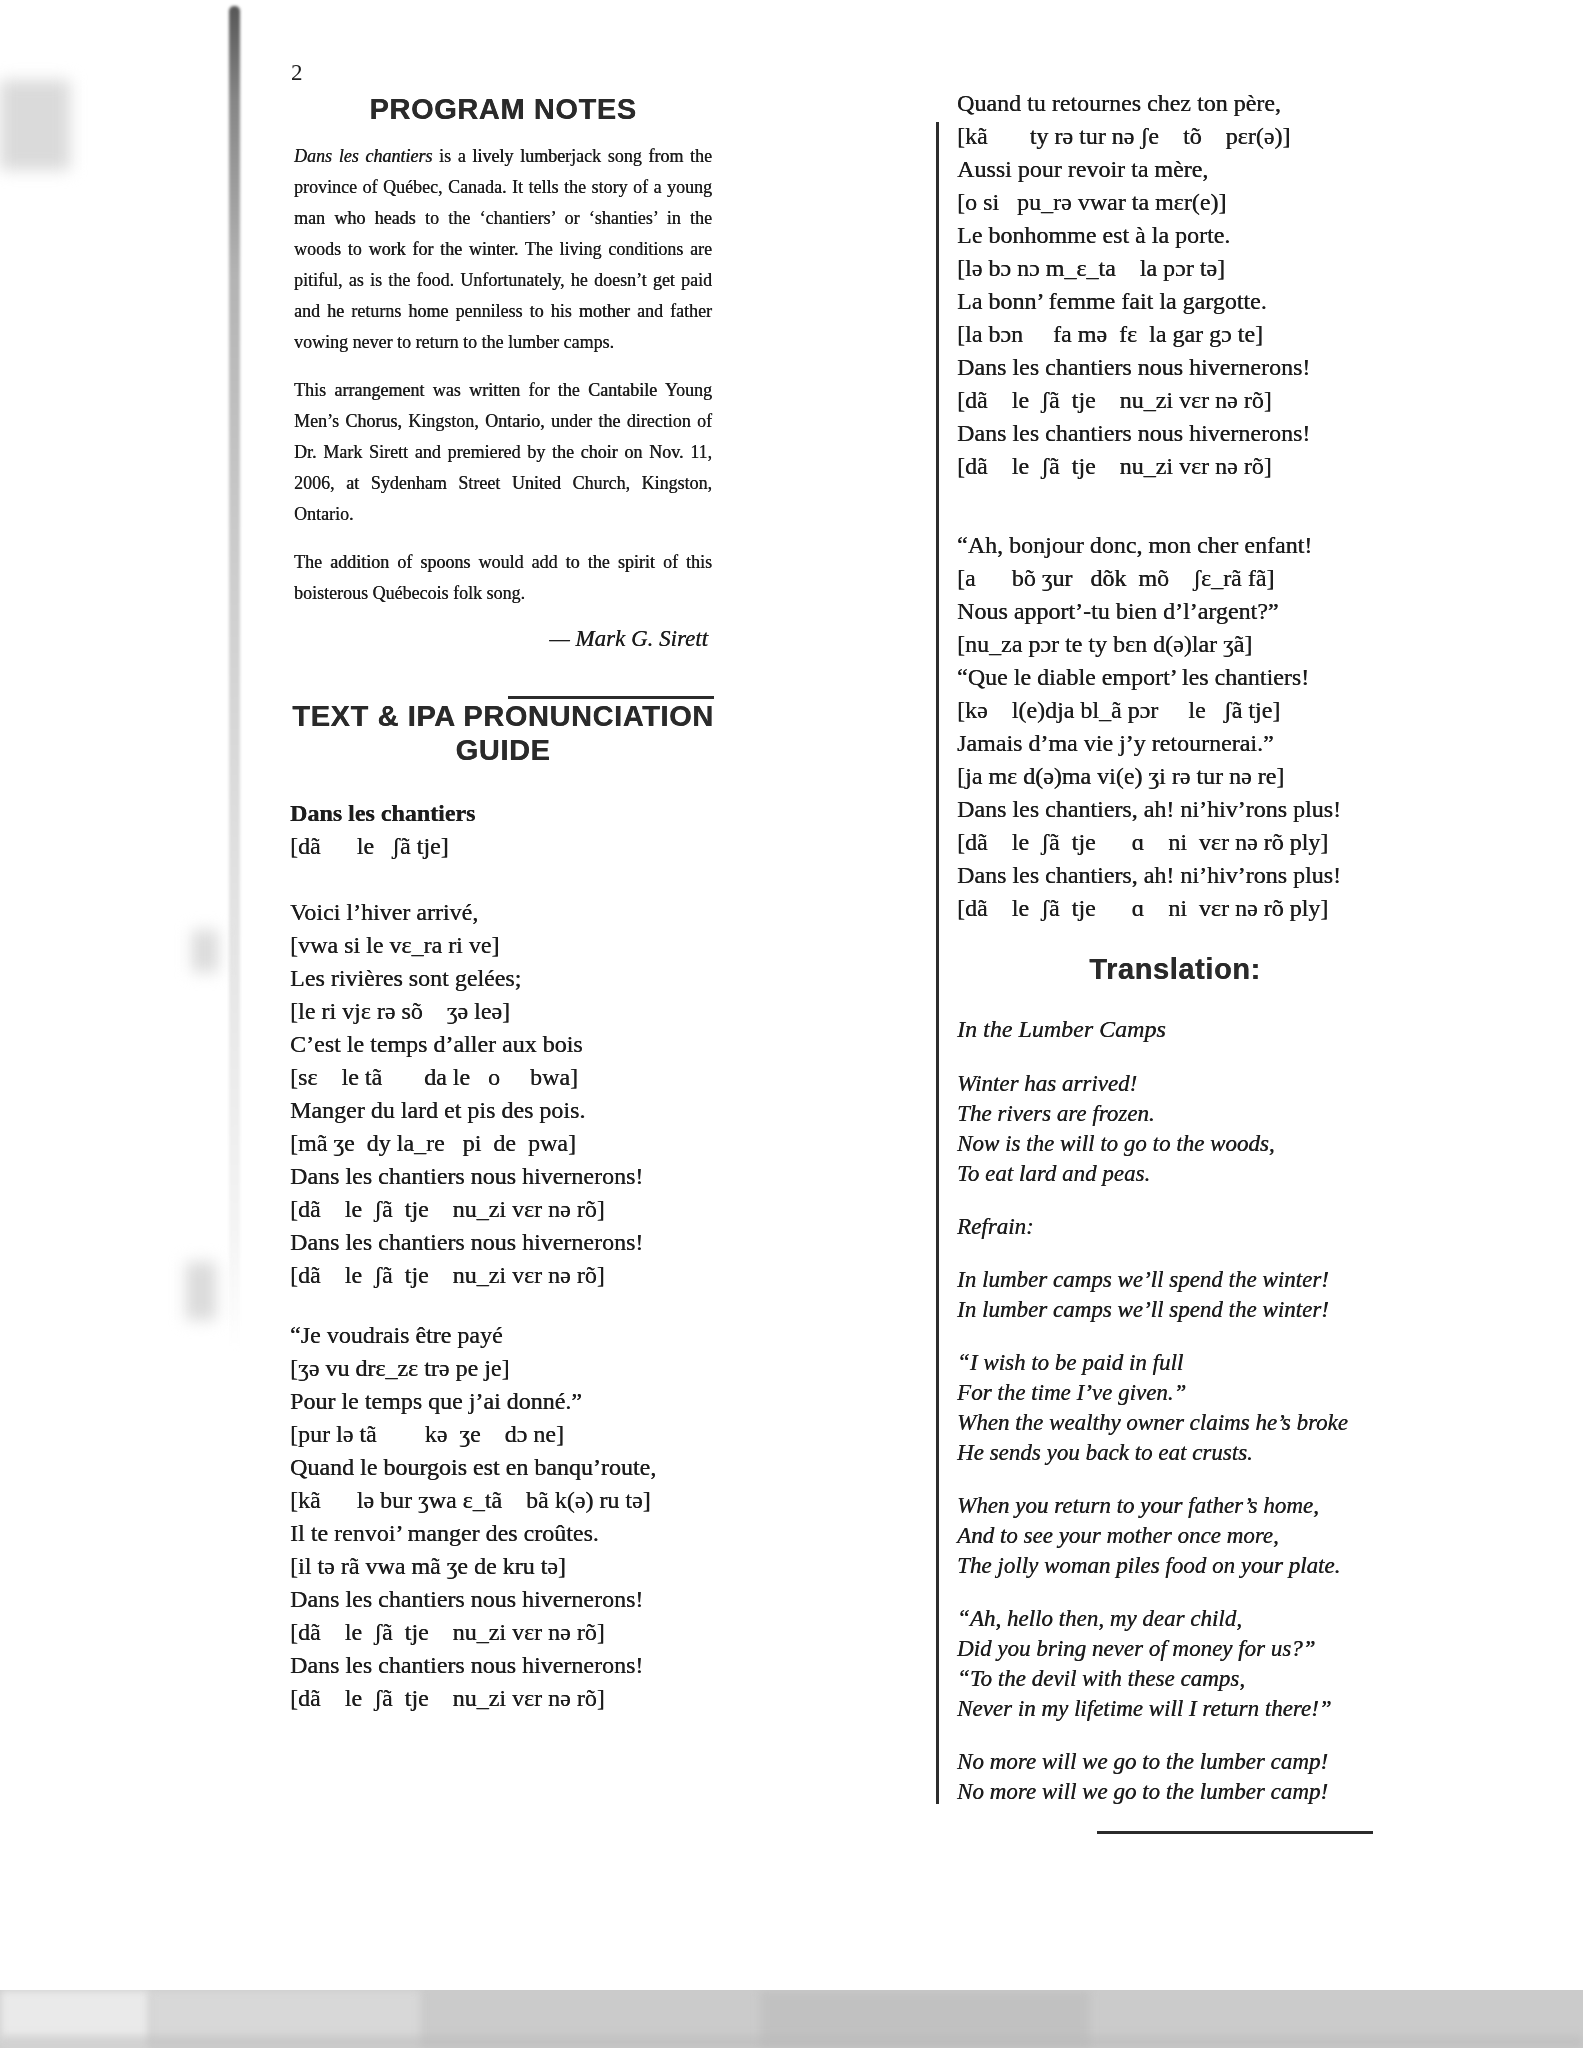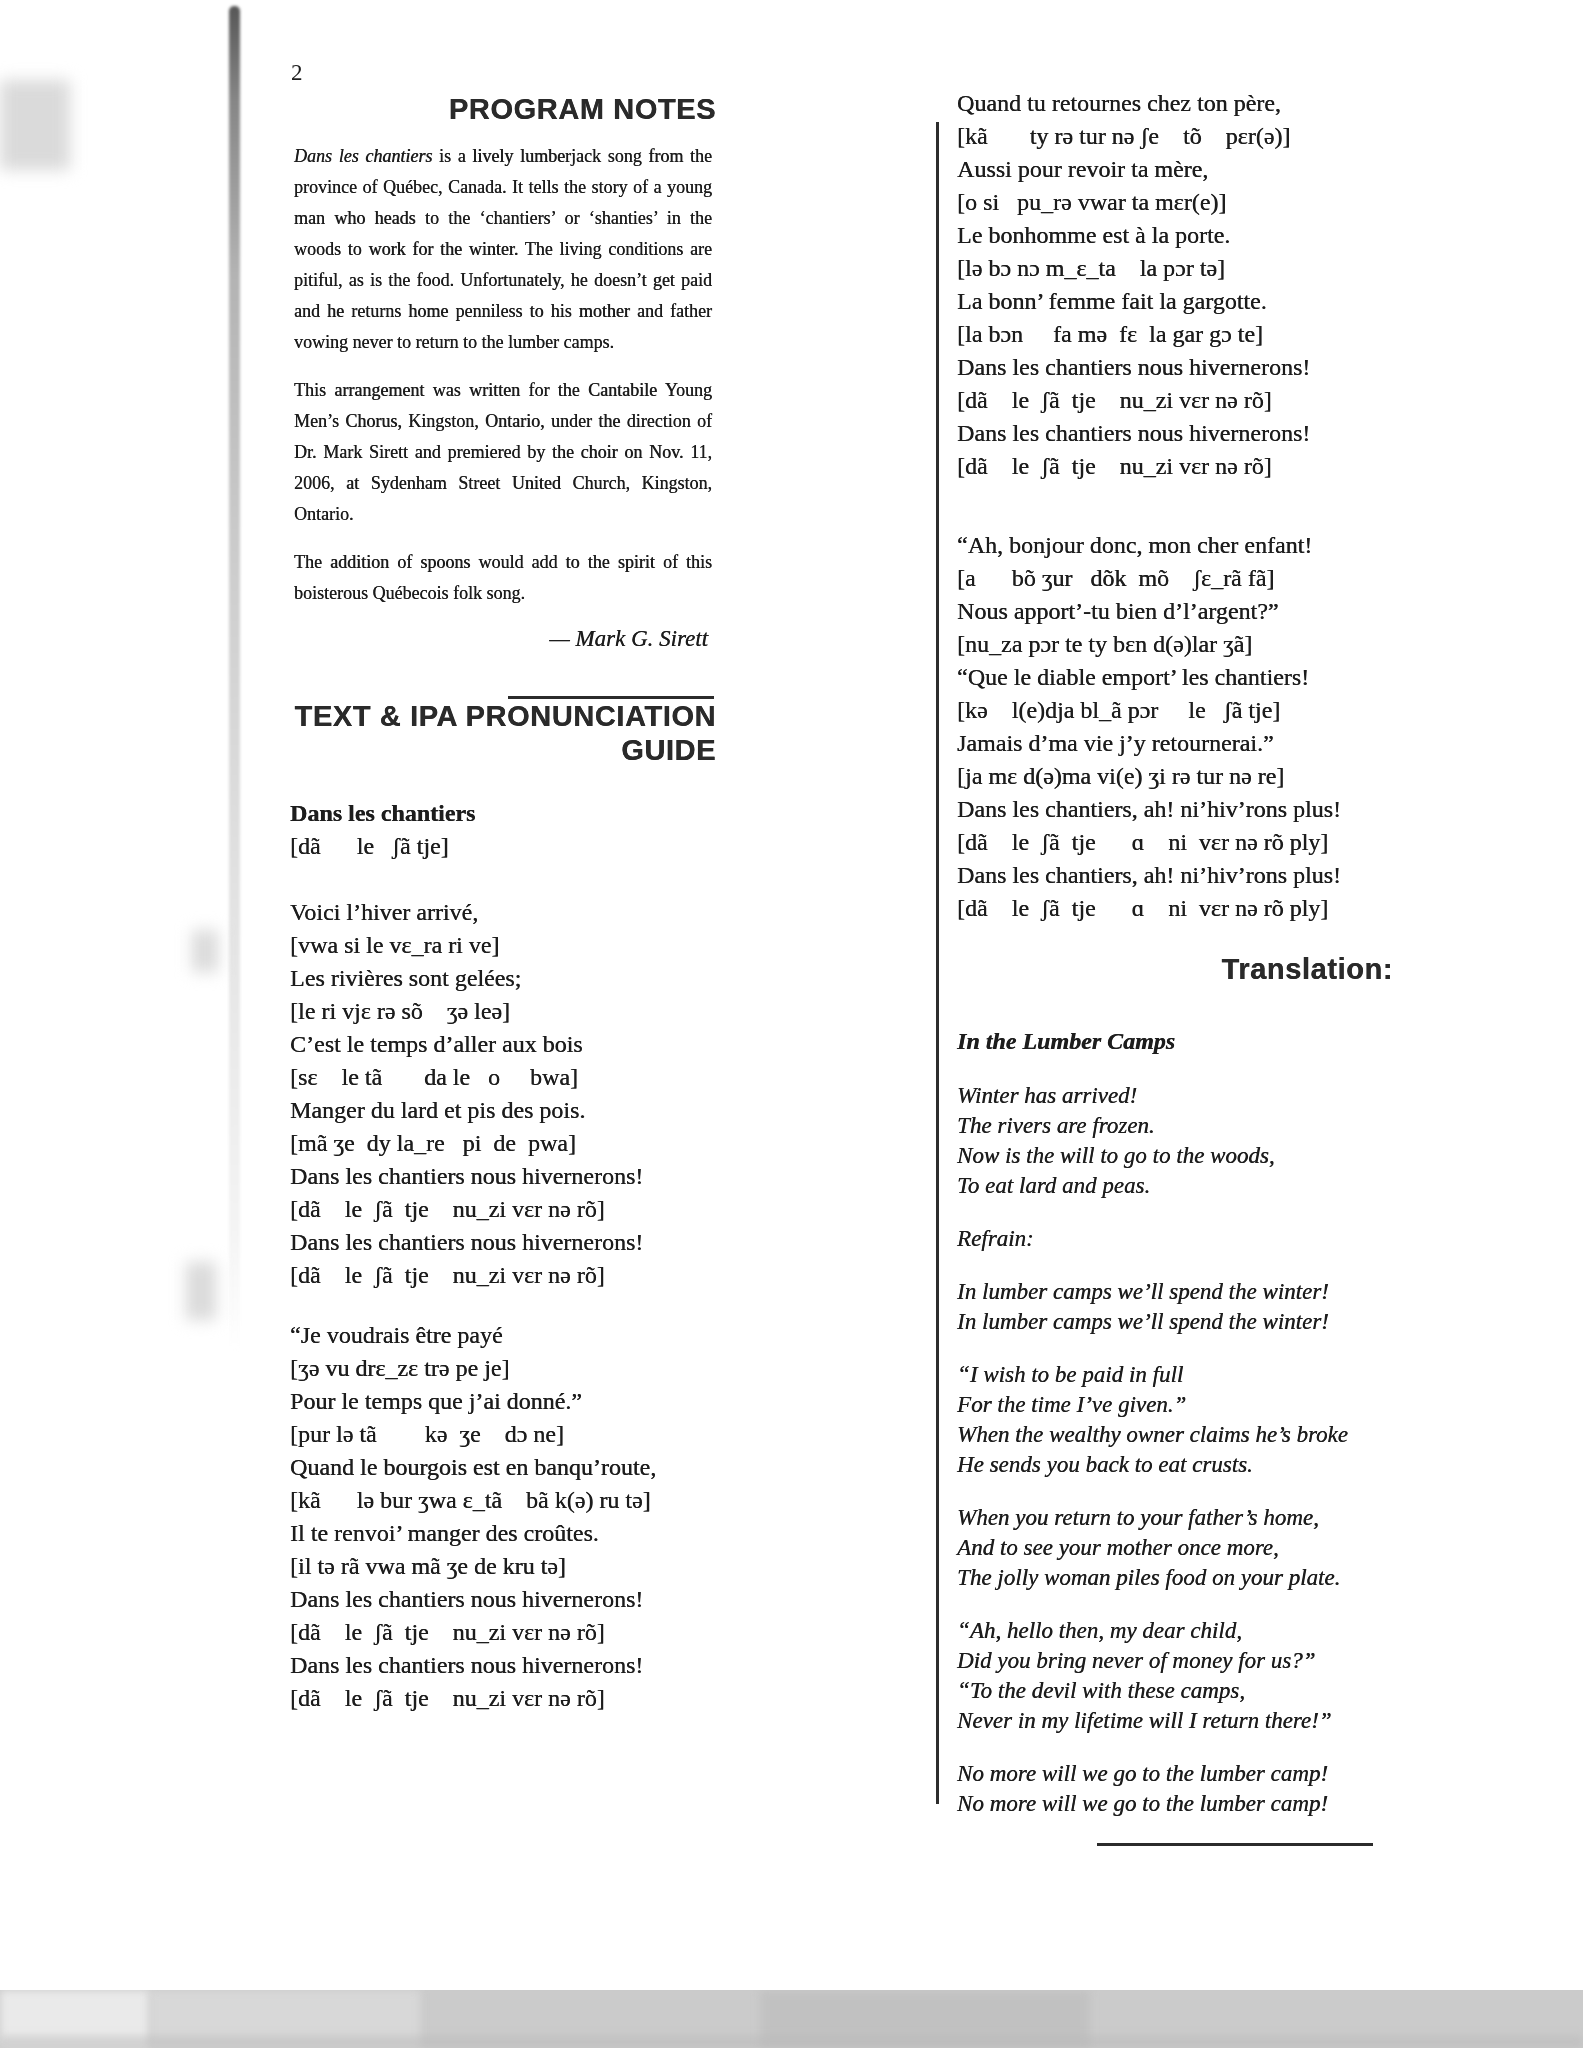--- a/index.html
+++ b/index.html
@@ -26,37 +26,37 @@
   .band-patch.b4{left:0;top:46px;width:1583px;height:12px;background:#b7b7b7;opacity:.5;}
   
   .page-number{position:absolute;left:291px;top:60px;font-size:23px;}
   .col{position:absolute;text-shadow:.35px 0 0 currentColor;}
   .col-left{left:290px;top:92px;width:426px;}
   .col-right{left:957px;top:87px;width:436px;}
   .divider{position:absolute;left:936px;top:122px;width:3px;height:1682px;background:#2d2d2d;}
   .h-sans{
     font-family:"Liberation Sans","DejaVu Sans",sans-serif;
     font-weight:700;font-size:29px;line-height:34px;
-    text-align:right;letter-spacing:.6px;color:#2a2a2a;
+    text-align:center;letter-spacing:.6px;color:#2a2a2a;
   }
   .h-ipa{}
   .h-translation{margin-top:17px;}
   p{font-size:18px;line-height:31px;text-align:justify;margin:14px 4px 17px;}
   p.first{margin-top:15px;}
   .ital{font-style:italic;}
   .attribution{font-style:italic;font-size:23px;text-align:right;padding-right:8px;margin-top:2px;}
   .rule{border:none;background:#2b2b2b;}
   .rule-left{width:206px;height:3px;margin:44px 0 0 218px;}
   .rule-right{width:276px;height:3px;margin:24px 0 0 140px;}
   .song-title{font-weight:700;font-size:24px;line-height:33px;margin-top:30px;}
   .line{font-size:24px;line-height:33px;white-space:pre-wrap;}
   .lyrics .stanza{margin-bottom:27px;}
   .lyrics-left{margin-top:33px;}
   .col-right .lyrics .stanza:first-child{margin-bottom:46px;}
-  .trans-title{font-weight:700;font-style:italic;font-size:24px;line-height:30px;margin-top:40px;}
+  .trans-title{font-weight:400;font-style:italic;font-size:24px;line-height:30px;margin-top:28px;}
   .translation{margin-top:25px;}
   .translation .stanza{margin-bottom:23px;}
   .translation .line{font-style:italic;font-size:23px;line-height:30px;}
 </style>
 </head>
 <body>
 
 <div class="sheet">
 
   <div class="scan-edge"></div>

